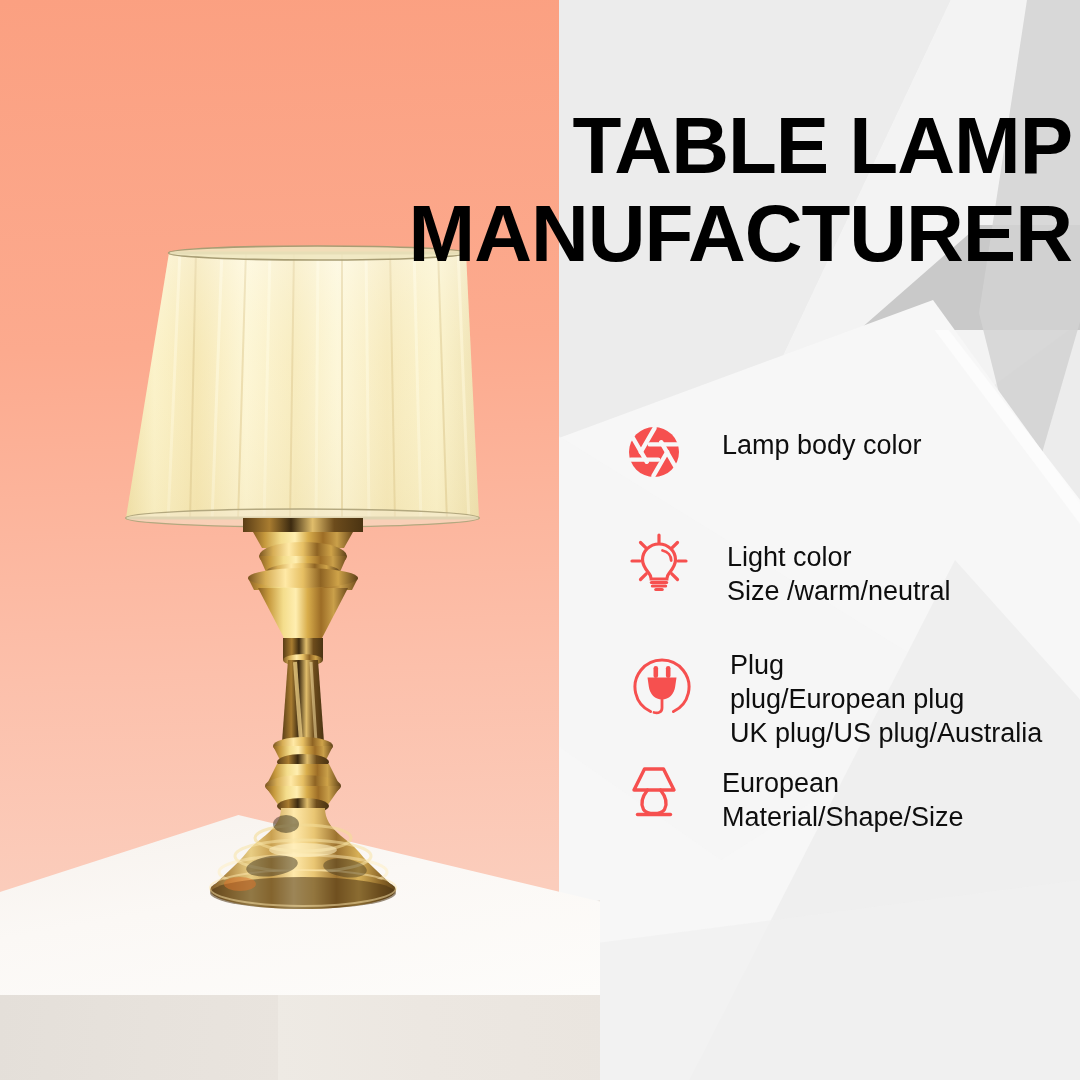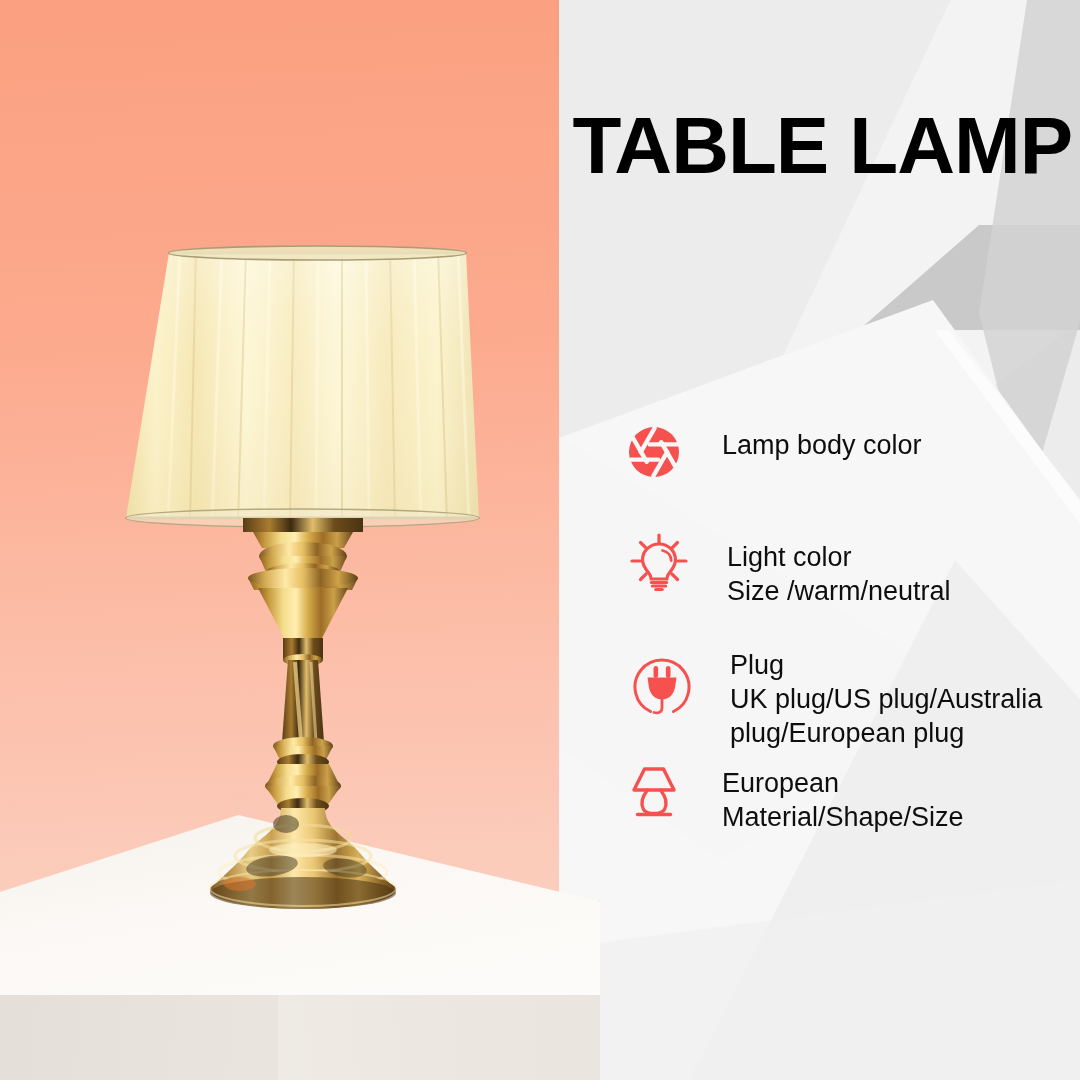--- a/index.html
+++ b/index.html
@@ -351,20 +351,21 @@
       <ellipse cx="272" cy="866" rx="26" ry="10" fill="#2c2414" opacity=".45" transform="rotate(-8 272 866)"></ellipse>
       <ellipse cx="345" cy="868" rx="22" ry="9" fill="#2c2414" opacity=".38" transform="rotate(8 345 868)"></ellipse>
       <ellipse cx="240" cy="884" rx="16" ry="7" fill="#d9742e" opacity=".55"></ellipse>
       <ellipse cx="303" cy="850" rx="34" ry="7" fill="#fff3c6" opacity=".55"></ellipse>
       <ellipse cx="286" cy="824" rx="13" ry="9" fill="#1f1a0e" opacity=".45"></ellipse>
     </g>
   </svg>
 
   <h1 class="headline">
     <span class="line">TABLE LAMP</span>
+    <span class="line">MANUFACTURER</span>
   </h1>
 
 
   <div class="features">
 
     <div class="feature f1">
       <div class="feature-icon">
         <svg width="56" height="56" viewBox="0 0 56 56">
           <circle cx="28" cy="28" r="25" fill="#f6504f"></circle>
           <g fill="none" stroke="#f7f7f7" stroke-width="4.4" stroke-linecap="round">
@@ -422,22 +423,22 @@
           <rect x="33.9" y="10" width="4.6" height="12" rx="2.3" fill="#f6504f"></rect>
 
           <path d="M15.5 21.5 L44.5 21.5 L43.2 30.5 C42.2 38.4 36.8 43.5 30 43.5
                    C23.2 43.5 17.8 38.4 16.8 30.5 Z" fill="#f6504f"></path>
 
           <path d="M30 43.5 L30 52 C30 56 26.5 57.5 22 56.5" fill="none" stroke="#f6504f" stroke-width="2.8" stroke-linecap="round"></path>
         </svg>
       </div>
       <div class="feature-text">
         <span class="feature-title">Plug</span>
+        <span class="feature-sub">plug/European plug</span>
         <span class="feature-sub">UK plug/US plug/Australia</span>
-        <span class="feature-sub">plug/European plug</span>
       </div>
     </div>
 
     <div class="feature f4">
       <div class="feature-icon">
         <svg width="58" height="58" viewBox="0 0 58 58" fill="none" stroke="#f6504f" stroke-width="3.4" stroke-linejoin="round" stroke-linecap="round">
 
           <path d="M19.5 5 L38.5 5 L49 26 L9 26 Z"></path>
 
           <path d="M22.5 26 C17 33 15.5 40 18.5 45.5 C21.5 50.8 36.5 50.8 39.5 45.5

